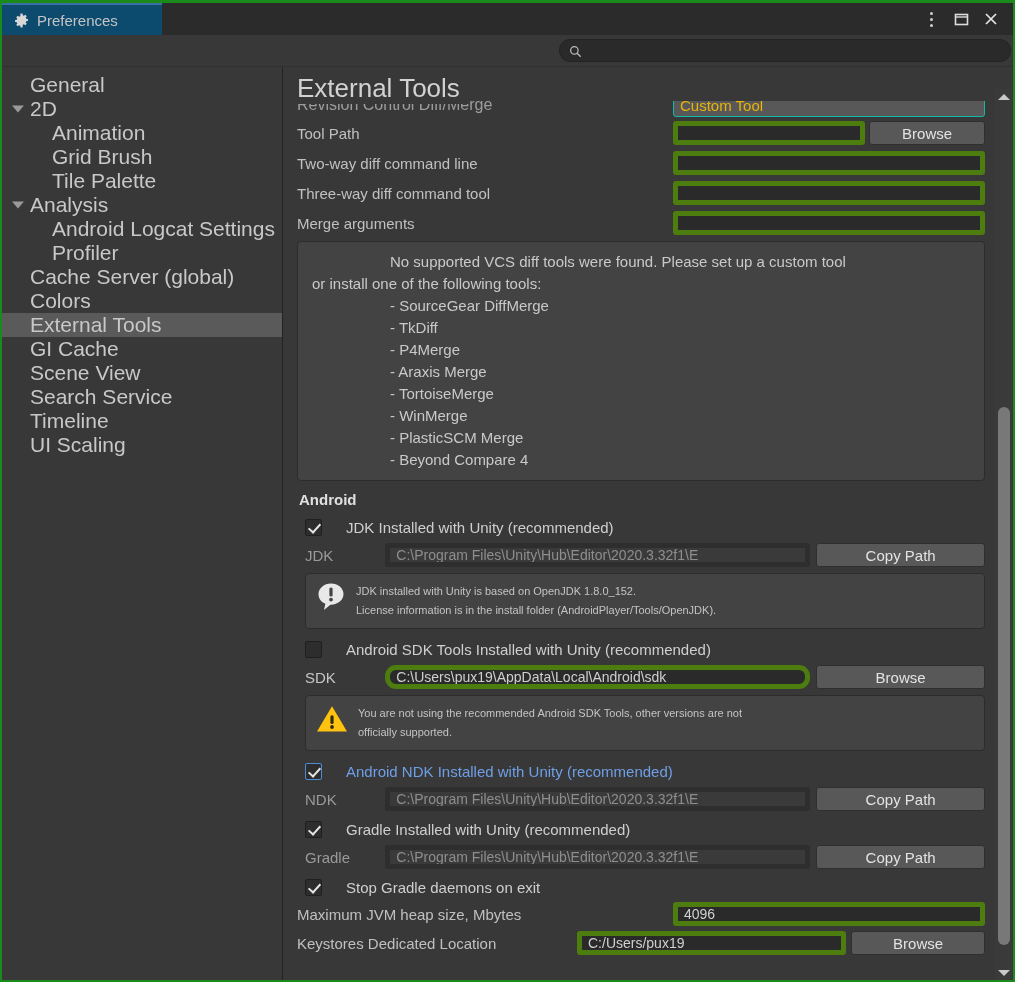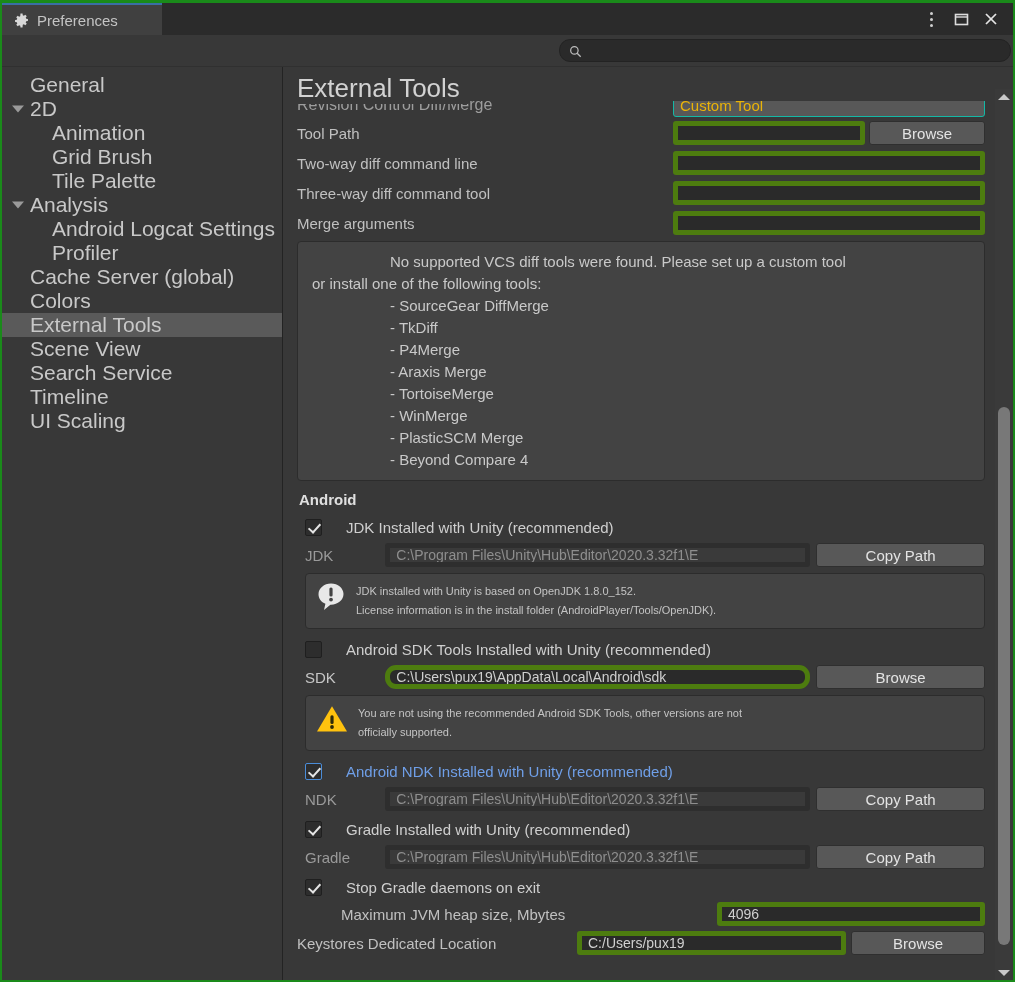--- a/index.html
+++ b/index.html
@@ -22,21 +22,21 @@
   .titlebar {
     position: absolute; left: 0; top: 0; right: 0; height: 32px;
     background: #2b2b2b;
     display: flex; align-items: stretch;
   }
   .tab {
     position: relative;
     display: flex; align-items: center; gap: 8px;
     padding: 0 16px 0 12px;
     min-width: 160px;
-    background: #404040;
+    background: #0c4a6e;
     color: #c4c4c4;
     font-size: 15px;
     border-top: 2px solid #3a6ea5;
   }
   .tab .gear-ico { width: 15px; height: 15px; display:block; }
   .titlebar-spacer { flex: 1; }
   .win-ctrls { display: flex; align-items: center; gap: 2px; padding-right: 8px; }
   .win-btn {
     width: 28px; height: 28px;
     display: flex; align-items: center; justify-content: center;
@@ -293,20 +293,23 @@
         <span class="lbl">Profiler</span>
       </div>
       <div class="nav-item depth0">
         <span class="lbl">Cache Server (global)</span>
       </div>
       <div class="nav-item depth0">
         <span class="lbl">Colors</span>
       </div>
       <div class="nav-item depth0 selected">
         <span class="lbl">External Tools</span>
+      </div>
+      <div class="nav-item depth0">
+        <span class="lbl">GI Cache</span>
       </div>
       <div class="nav-item depth0">
         <span class="lbl">Scene View</span>
       </div>
       <div class="nav-item depth0">
         <span class="lbl">Search Service</span>
       </div>
       <div class="nav-item depth0">
         <span class="lbl">Timeline</span>
       </div>
@@ -435,21 +438,21 @@
         <div class="plabel" style="width:76px;">Gradle</div>
         <div class="field disabled" style="width:434px;">C:\Program Files\Unity\Hub\Editor\2020.3.32f1\E</div>
         <div class="btn" style="width:172px;">Copy Path</div>
       </div>
 
       <div class="cbrow">
         <span class="cb checked"></span>
         <span class="cblabel">Stop Gradle daemons on exit</span>
       </div>
 
-      <div class="row" style="margin-bottom:5px;margin-left:44px;">
+      <div class="row" style="margin-bottom:5px;">
         <div class="rlabel" style="width:376px;">Maximum JVM heap size, Mbytes</div>
         <div class="field" style="flex:1; color:#d0d0d0;">4096</div>
       </div>
 
       <div class="row">
         <div class="rlabel" style="width:280px;">Keystores Dedicated Location</div>
         <div class="field" style="width:274px; color:#d0d0d0;">C:/Users/pux19</div>
         <div class="btn" style="width:136px; margin-left:5px;">Browse</div>
       </div>
 

